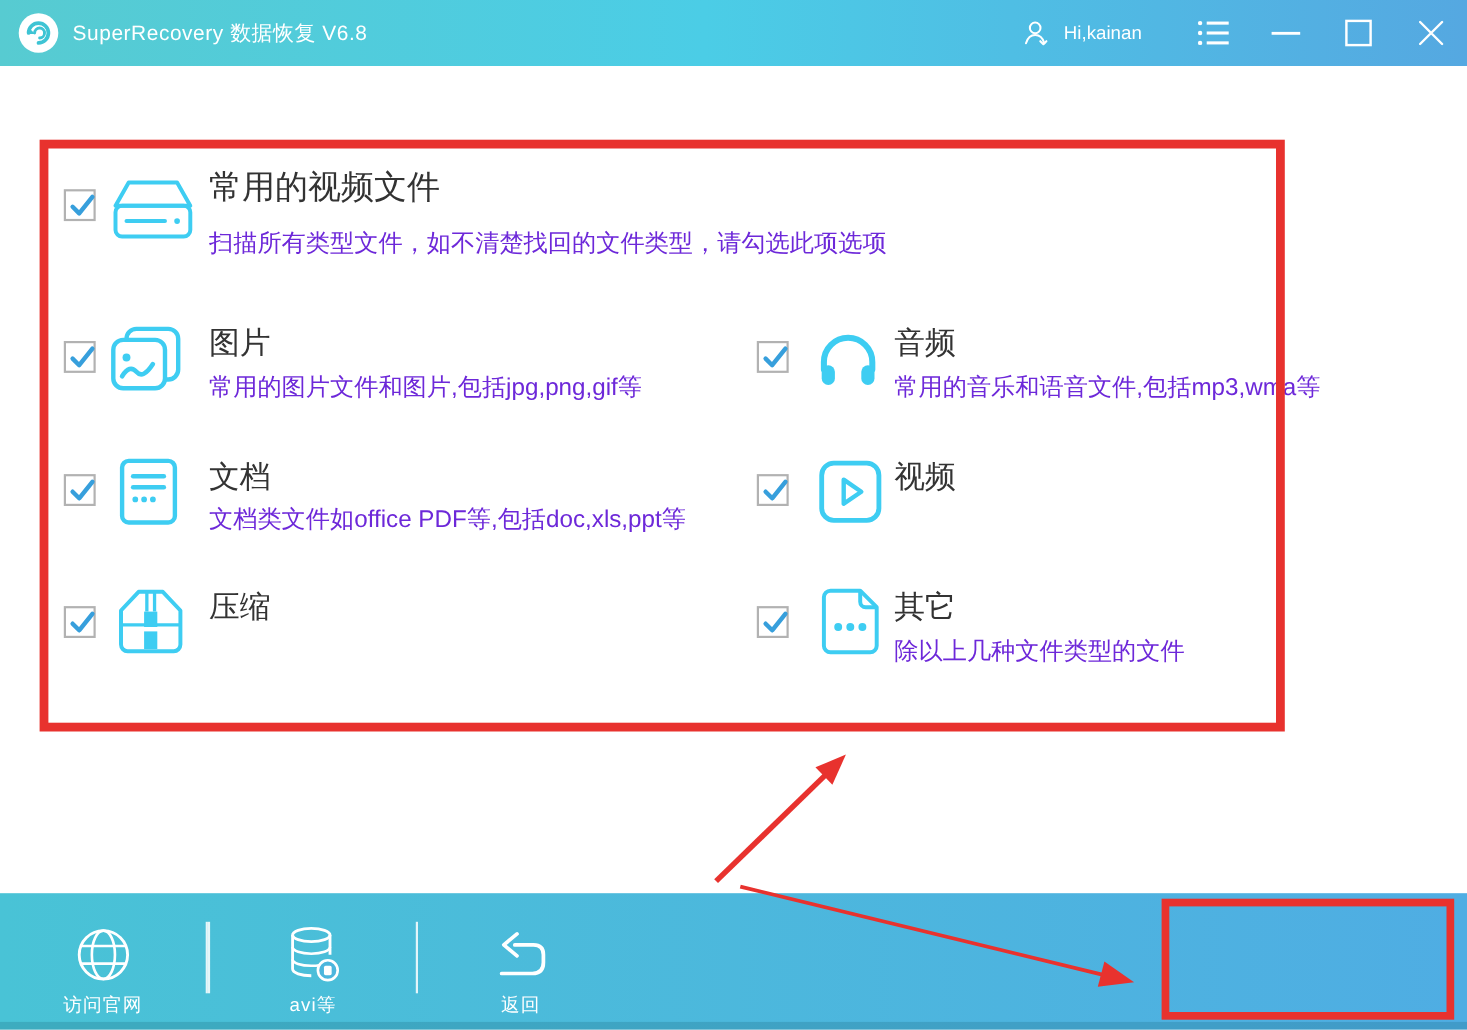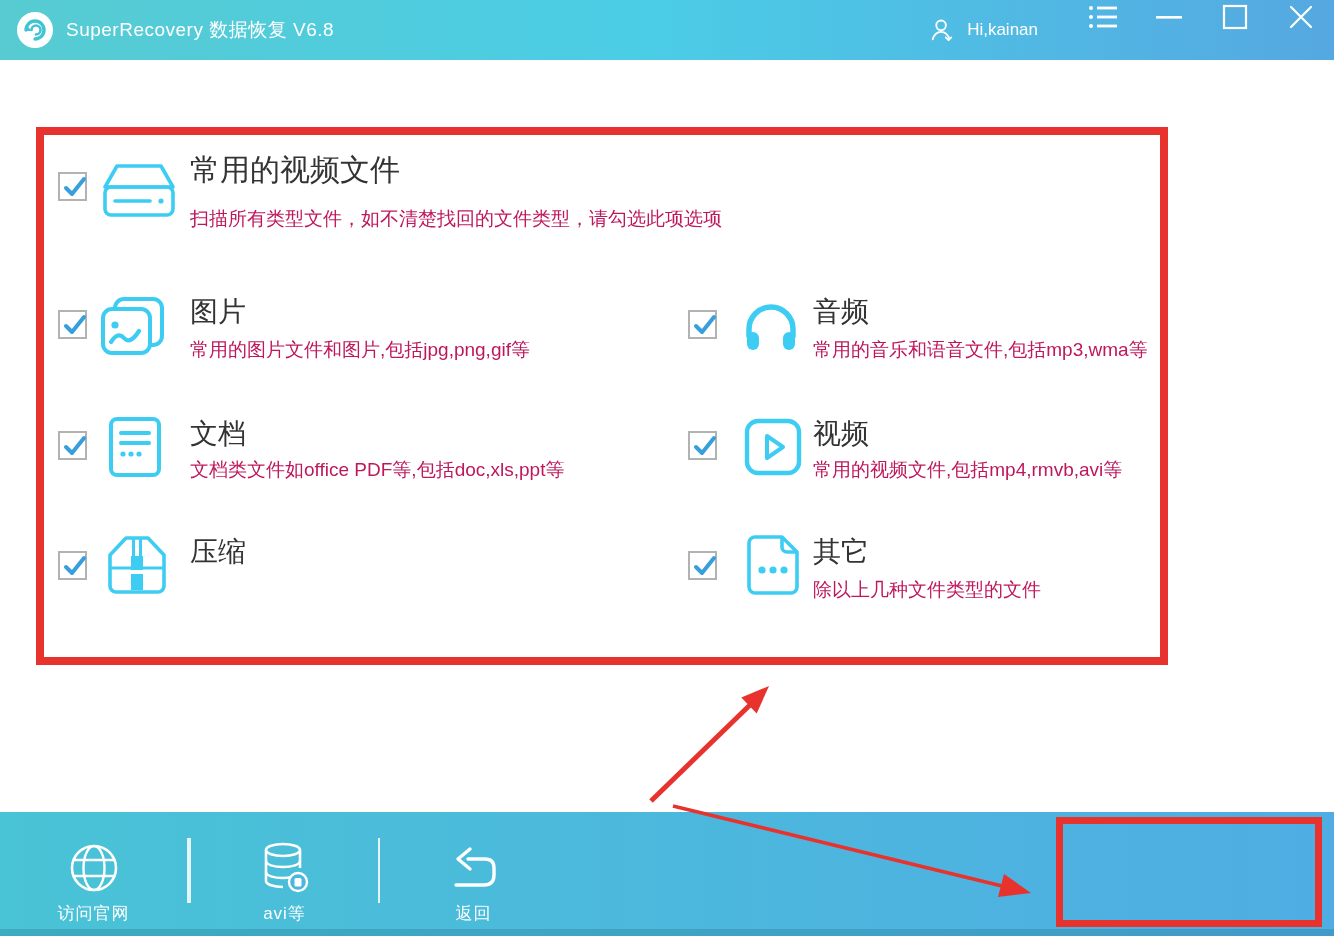--- a/index.html
+++ b/index.html
@@ -9,35 +9,35 @@
     background:#ffffff;
   }
   
   .titlebar{
     position:absolute;left:0;top:0;width:1334px;height:60px;
     background:linear-gradient(90deg,#57cbd1 0%,#4bcde6 48%,#55a8e1 100%);
     display:flex;align-items:center;color:#fff;
   }
   .logo{width:38px;height:38px;margin-left:16px;flex:0 0 auto;}
   .app-title{font-size:19px;margin-left:12px;letter-spacing:.5px;white-space:nowrap;}
-  .tb-right{position:absolute;right:0;top:0;height:60px;display:flex;}
+  .tb-right{position:absolute;right:0;top:0;height:60px;display:flex;align-items:center;}
   .user-block{display:flex;align-items:center;cursor:pointer;}
   .user-name{font-size:17px;margin-left:8px;}
   .tb-icon{display:flex;align-items:center;justify-content:center;width:34px;height:34px;cursor:pointer;}
   .gap-menu{margin-left:48px;}
   .gap-ctl{margin-left:32px;}
   .gap-last{margin-right:16px;}
   
   .content{position:absolute;left:0;top:60px;width:1334px;height:752px;background:#fff;}
   .cb{position:absolute;width:29px;height:29px;background:#fff;border:2px solid #b2b2b2;box-sizing:border-box;cursor:pointer;}
   .cb svg{position:absolute;left:1px;top:0px;overflow:visible;}
   .ficon{position:absolute;}
   .ft-title{position:absolute;font-size:28px;color:#333;white-space:nowrap;}
   .ft-title-lg{font-size:30px;}
-  .ft-desc{position:absolute;font-size:19px;color:#be185d;white-space:nowrap;}
+  .ft-desc{position:absolute;font-size:22px;color:#6d28d9;white-space:nowrap;}
   
   .bottombar{
     position:absolute;left:0;top:812px;width:1334px;height:124px;
     background:linear-gradient(90deg,#49c3d6 0%,#4fade3 100%);
   }
   .bottombar::after{
     content:"";position:absolute;left:0;bottom:0;width:100%;height:7px;
     background:rgba(20,90,110,0.22);
   }
   .nav{position:absolute;left:0;top:0;height:117px;display:flex;align-items:stretch;}
@@ -190,21 +190,20 @@
         <path d="M5,14 L11,20 L23,5" fill="none" stroke="#379fdc" stroke-width="4" stroke-linecap="round" stroke-linejoin="round"></path>
       </svg>
   </span>
   <span class="ficon" style="left:744px;top:358px">
     <svg width="58" height="58" viewBox="0 0 58 58">
       <rect x="3" y="3" width="52" height="52" rx="11" fill="none" stroke="#3ecdf2" stroke-width="4.4"></rect>
       <path d="M23,18 L39,29 L23,40 Z" fill="none" stroke="#3ecdf2" stroke-width="4" stroke-linejoin="round"></path>
     </svg>
   </span>
   <div class="ft-title" style="left:813px;top:355px">视频</div>
-  <div class="ft-desc" style="left:813px;top:397px">常用的视频文件,包括mp4,rmvb,avi等</div>
 
   <span class="cb" style="left:58px;top:491px">
     <svg width="27" height="27" viewBox="0 0 27 27">
         <path d="M5,14 L11,20 L23,5" fill="none" stroke="#379fdc" stroke-width="4" stroke-linecap="round" stroke-linejoin="round"></path>
       </svg>
   </span>
   <span class="ficon" style="left:104px;top:474px">
     <svg width="66" height="62" viewBox="0 0 66 62">
       <path d="M22,4 H44 L60,21 V52 a6,6 0 0 1 -6,6 H12 a6,6 0 0 1 -6,-6 V21 Z" fill="none" stroke="#3ecdf2" stroke-width="3.6" stroke-linejoin="round"></path>
       <line x1="6" y1="34" x2="60" y2="34" stroke="#3ecdf2" stroke-width="3"></line>

